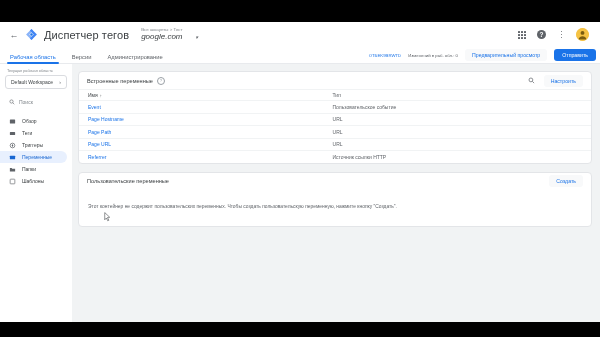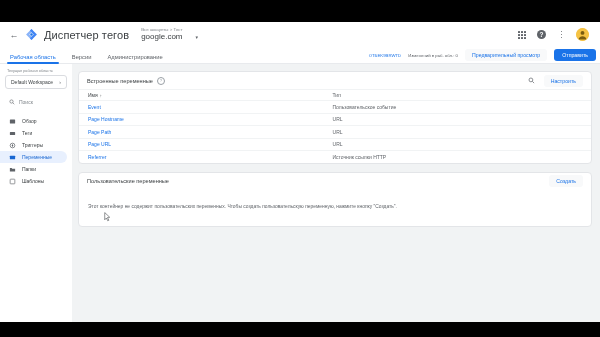--- a/index.html
+++ b/index.html
@@ -9,21 +9,21 @@
   .letterbox-bottom{position:absolute;left:0;top:322px;width:600px;height:15px;background:#000;}
   .page{position:absolute;left:0;top:22px;width:600px;height:300px;background:#fff;overflow:hidden;}
 
   
   .appbar{position:relative;height:25px;background:#fff;display:flex;align-items:center;padding:0 8px;}
   .back-arrow{width:12px;height:12px;display:flex;align-items:center;justify-content:center;color:#5f6368;font-size:9px;flex:0 0 auto;}
   .gtm-logo{width:13px;height:13px;margin-left:5px;flex:0 0 auto;}
   .app-title{font-size:11px;color:#3c4043;margin-left:6px;white-space:nowrap;letter-spacing:.1px;}
   .acct-block{margin-left:12px;display:flex;flex-direction:column;justify-content:center;line-height:1;}
   .acct-crumb{font-size:4.4px;color:#80868b;white-space:nowrap;margin-bottom:1.5px;}
-  .acct-name{font-size:8px;color:#3c4043;white-space:nowrap;display:flex;align-items:center;gap:13px;}
+  .acct-name{font-size:8px;color:#3c4043;white-space:nowrap;display:flex;align-items:center;gap:13px;font-style:italic;}
   .caret{font-size:5px;color:#5f6368;}
   .appbar-right{margin-left:auto;display:flex;align-items:center;gap:9px;padding-right:3px;}
   .ic{width:11px;height:11px;display:flex;align-items:center;justify-content:center;color:#5f6368;}
   .grid-ic{display:grid;grid-template-columns:repeat(3,2px);grid-template-rows:repeat(3,2px);gap:1px;}
   .grid-ic i{background:#5f6368;border-radius:.5px;display:block;width:2px;height:2px;}
   .help-ic{width:9.5px;height:9.5px;border-radius:50%;background:#5f6368;color:#fff;font-size:6.5px;display:flex;align-items:center;justify-content:center;font-weight:bold;}
   .kebab{display:flex;flex-direction:column;gap:1.2px;align-items:center;}
   .kebab i{width:1.8px;height:1.8px;background:#5f6368;border-radius:50%;display:block;}
   .avatar{width:13px;height:13px;border-radius:50%;background:#f5c243;display:flex;align-items:center;justify-content:center;overflow:hidden;}
 

